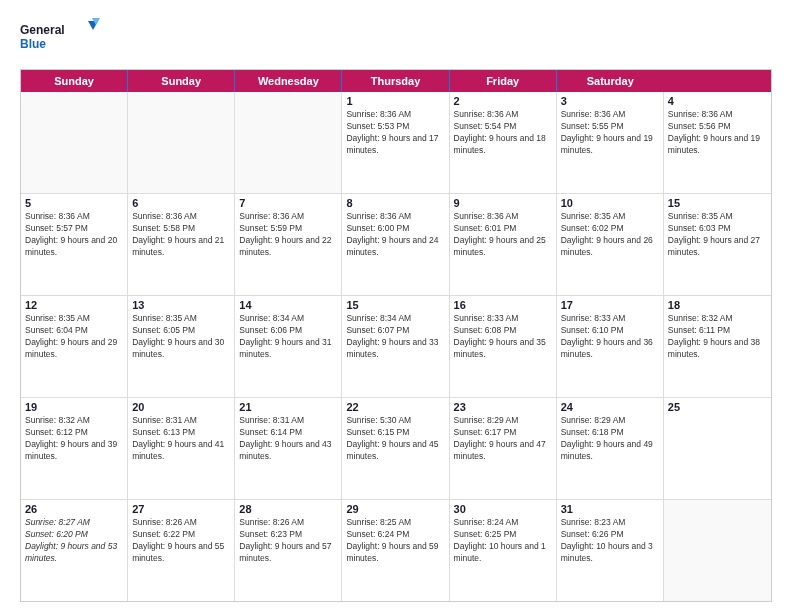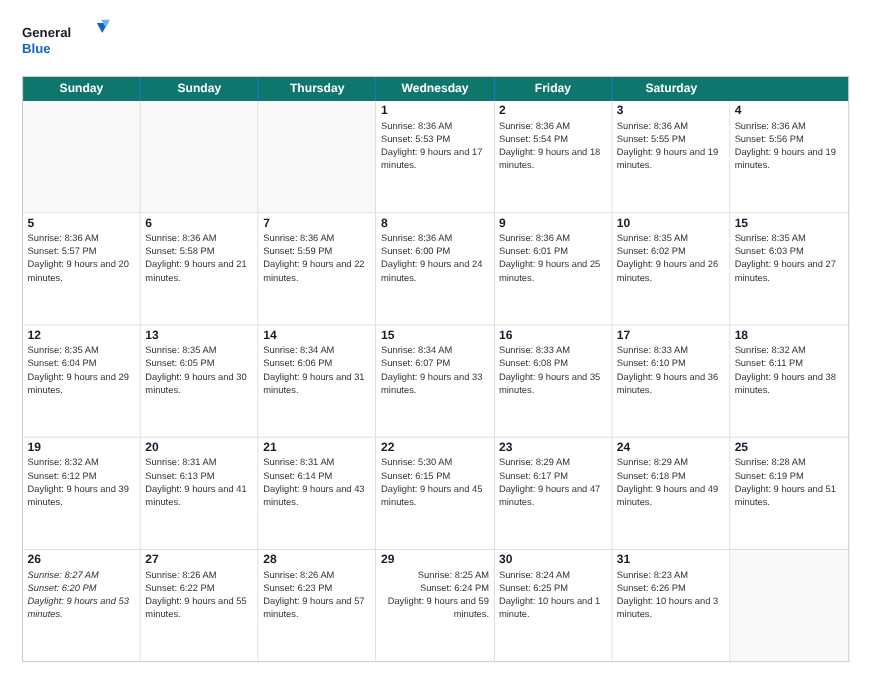--- a/index.html
+++ b/index.html
@@ -41,21 +41,21 @@
     }
     .calendar {
       flex: 1;
       display: flex;
       flex-direction: column;
       border: 1px solid #ccc;
     }
     .cal-header {
       display: grid;
       grid-template-columns: repeat(7, 1fr);
-      background: #0f766e;
+      background: #be185d;
     }
     .cal-header-cell {
       color: #fff;
       font-size: 11px;
       font-weight: bold;
       padding: 5px 4px;
       text-align: center;
       border-right: 1px solid #1976d2;
     }
     .cal-header-cell:last-child {
@@ -119,22 +119,22 @@
     <div class="title-block">
       <div class="main-title"></div>
       <div class="subtitle"></div>
     </div>
   </div>
 
   <div class="calendar">
     <div class="cal-header" id="cal-header-row">
         <div class="cal-header-cell">Sunday</div>
         <div class="cal-header-cell">Sunday</div>
+        <div class="cal-header-cell">Wednesday</div>
         <div class="cal-header-cell">Thursday</div>
-        <div class="cal-header-cell">Wednesday</div>
         <div class="cal-header-cell">Friday</div>
         <div class="cal-header-cell">Saturday</div>
       </div>
     <div class="cal-body" id="cal-body">
         <div class="cal-row">
           <div class="cal-cell empty"></div>
           <div class="cal-cell empty"></div>
           <div class="cal-cell empty"></div>
           <div class="cal-cell">
             <span class="day-num">1</span>
@@ -281,23 +281,20 @@
 Daylight: 9 hours and 47 minutes.</div>
           </div>
           <div class="cal-cell">
             <span class="day-num">24</span>
             <div class="cell-text" style="white-space: pre-line;">Sunrise: 8:29 AM
 Sunset: 6:18 PM
 Daylight: 9 hours and 49 minutes.</div>
           </div>
           <div class="cal-cell">
             <span class="day-num">25</span>
-            <div class="cell-text" style="white-space: pre-line;">Sunrise: 8:28 AM
-Sunset: 6:19 PM
-Daylight: 9 hours and 51 minutes.</div>
           </div>
         </div>
         <div class="cal-row">
           <div class="cal-cell">
             <span class="day-num">26</span>
             <div class="cell-text" style="white-space: pre-line; font-style: italic;">Sunrise: 8:27 AM
 Sunset: 6:20 PM
 Daylight: 9 hours and 53 minutes.</div>
           </div>
           <div class="cal-cell">
@@ -307,21 +304,21 @@
 Daylight: 9 hours and 55 minutes.</div>
           </div>
           <div class="cal-cell">
             <span class="day-num">28</span>
             <div class="cell-text" style="white-space: pre-line;">Sunrise: 8:26 AM
 Sunset: 6:23 PM
 Daylight: 9 hours and 57 minutes.</div>
           </div>
           <div class="cal-cell">
             <span class="day-num">29</span>
-            <div class="cell-text" style="white-space: pre-line; text-align: right;">Sunrise: 8:25 AM
+            <div class="cell-text" style="white-space: pre-line;">Sunrise: 8:25 AM
 Sunset: 6:24 PM
 Daylight: 9 hours and 59 minutes.</div>
           </div>
           <div class="cal-cell">
             <span class="day-num">30</span>
             <div class="cell-text" style="white-space: pre-line;">Sunrise: 8:24 AM
 Sunset: 6:25 PM
 Daylight: 10 hours and 1 minute.</div>
           </div>
           <div class="cal-cell">

